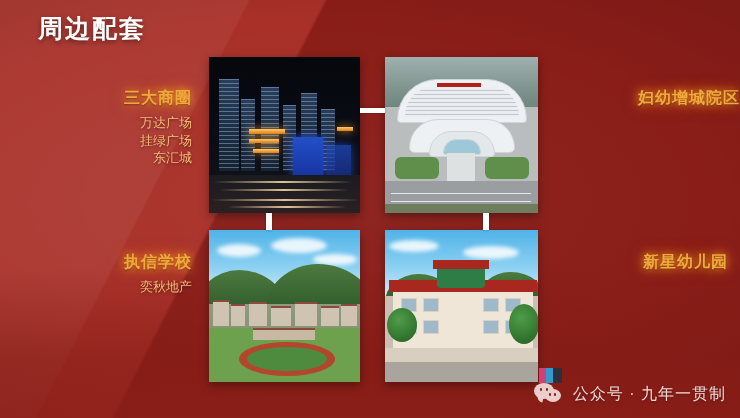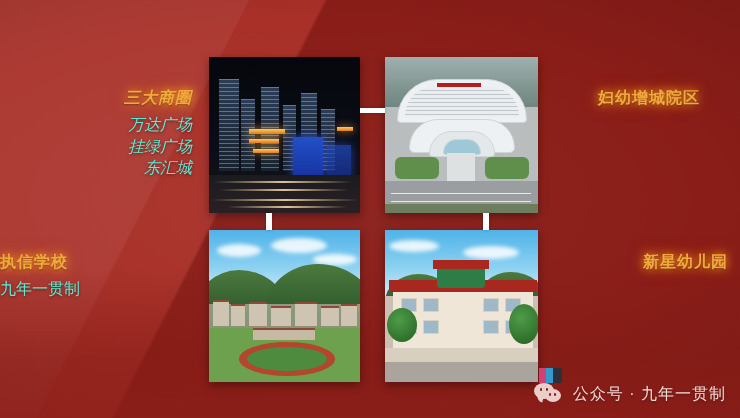--- a/index.html
+++ b/index.html
@@ -97,30 +97,30 @@
   
   .label{position:absolute;}
   .lab-head{
     font-size:16px;font-weight:700;letter-spacing:1px;
     color:#f0a93c;
     text-shadow:0 0 8px rgba(255,170,40,.85),0 0 16px rgba(255,140,20,.55),0 1px 2px rgba(0,0,0,.5);
     white-space:nowrap;
   }
   .lab-sub{
     margin-top:5px;
-    font-size:16px;font-weight:400;line-height:1.35;
-    color:#5eead4;
+    font-size:13px;font-weight:400;line-height:1.35;
+    color:#fdba74;
     text-shadow:0 1px 3px rgba(0,0,0,.5);
     white-space:pre-line;
   }
-  .lab-tl{left:0;top:88px;width:200px;text-align:right;padding-right:8px;font-style:italic;}
-  .lab-bl{left:0;top:252px;width:200px;padding-right:8px;}
+  .lab-tl{left:0;top:88px;width:200px;text-align:right;padding-right:8px;}
+  .lab-bl{left:0;top:252px;width:200px;text-align:right;padding-right:8px;}
   .lab-tr{left:548px;top:88px;width:192px;text-align:left;padding-left:10px;}
   .lab-br{left:548px;top:252px;width:192px;text-align:right;padding-right:12px;}
-  .lab-tr .lab-head{text-align:center;}
+  .lab-tr .lab-head{text-align:right;}
   .lab-br .lab-head{text-align:right;}
 
   
   .watermark{
     position:absolute;right:14px;bottom:12px;
     display:flex;align-items:center;gap:9px;
     opacity:.92;
   }
   .wm-logo{position:relative;width:30px;height:24px;flex:none;}
   .bub{position:absolute;background:#f3dedc;border-radius:50%;}
@@ -137,20 +137,21 @@
 </head>
 <body>
 
 <div class="slide">
 
   <div class="bg-diag-a"></div>
   <div class="bg-diag-b"></div>
   <div class="bg-vig"></div>
   <div class="bg-bottom"></div>
 
+  <div class="title">周边配套</div>
 
   <div class="photo ph-tl">
     <div class="night"></div>
     <div class="tower" style="left:10px;top:22px;width:20px;height:92px;"></div>
     <div class="tower" style="left:32px;top:42px;width:14px;height:72px;"></div>
     <div class="tower" style="left:52px;top:30px;width:18px;height:84px;"></div>
     <div class="tower" style="left:74px;top:48px;width:13px;height:66px;"></div>
     <div class="tower" style="left:92px;top:36px;width:16px;height:78px;"></div>
     <div class="tower" style="left:112px;top:52px;width:14px;height:62px;"></div>
     <div class="blueblock" style="left:84px;top:80px;width:30px;height:40px;"></div>
@@ -240,21 +241,21 @@
 挂绿广场
 东汇城</div>
   </div>
 
   <div class="label lab-tr">
     <div class="lab-head">妇幼增城院区</div>
   </div>
 
   <div class="label lab-bl">
     <div class="lab-head">执信学校</div>
-    <div class="lab-sub">九年一贯制</div>
+    <div class="lab-sub">奕秋地产</div>
   </div>
 
   <div class="label lab-br">
     <div class="lab-head">新星幼儿园</div>
   </div>
 
   <div class="watermark">
     <div class="wm-logo">
       <div class="wm-chip"></div>
       <div class="bub bub-a">

